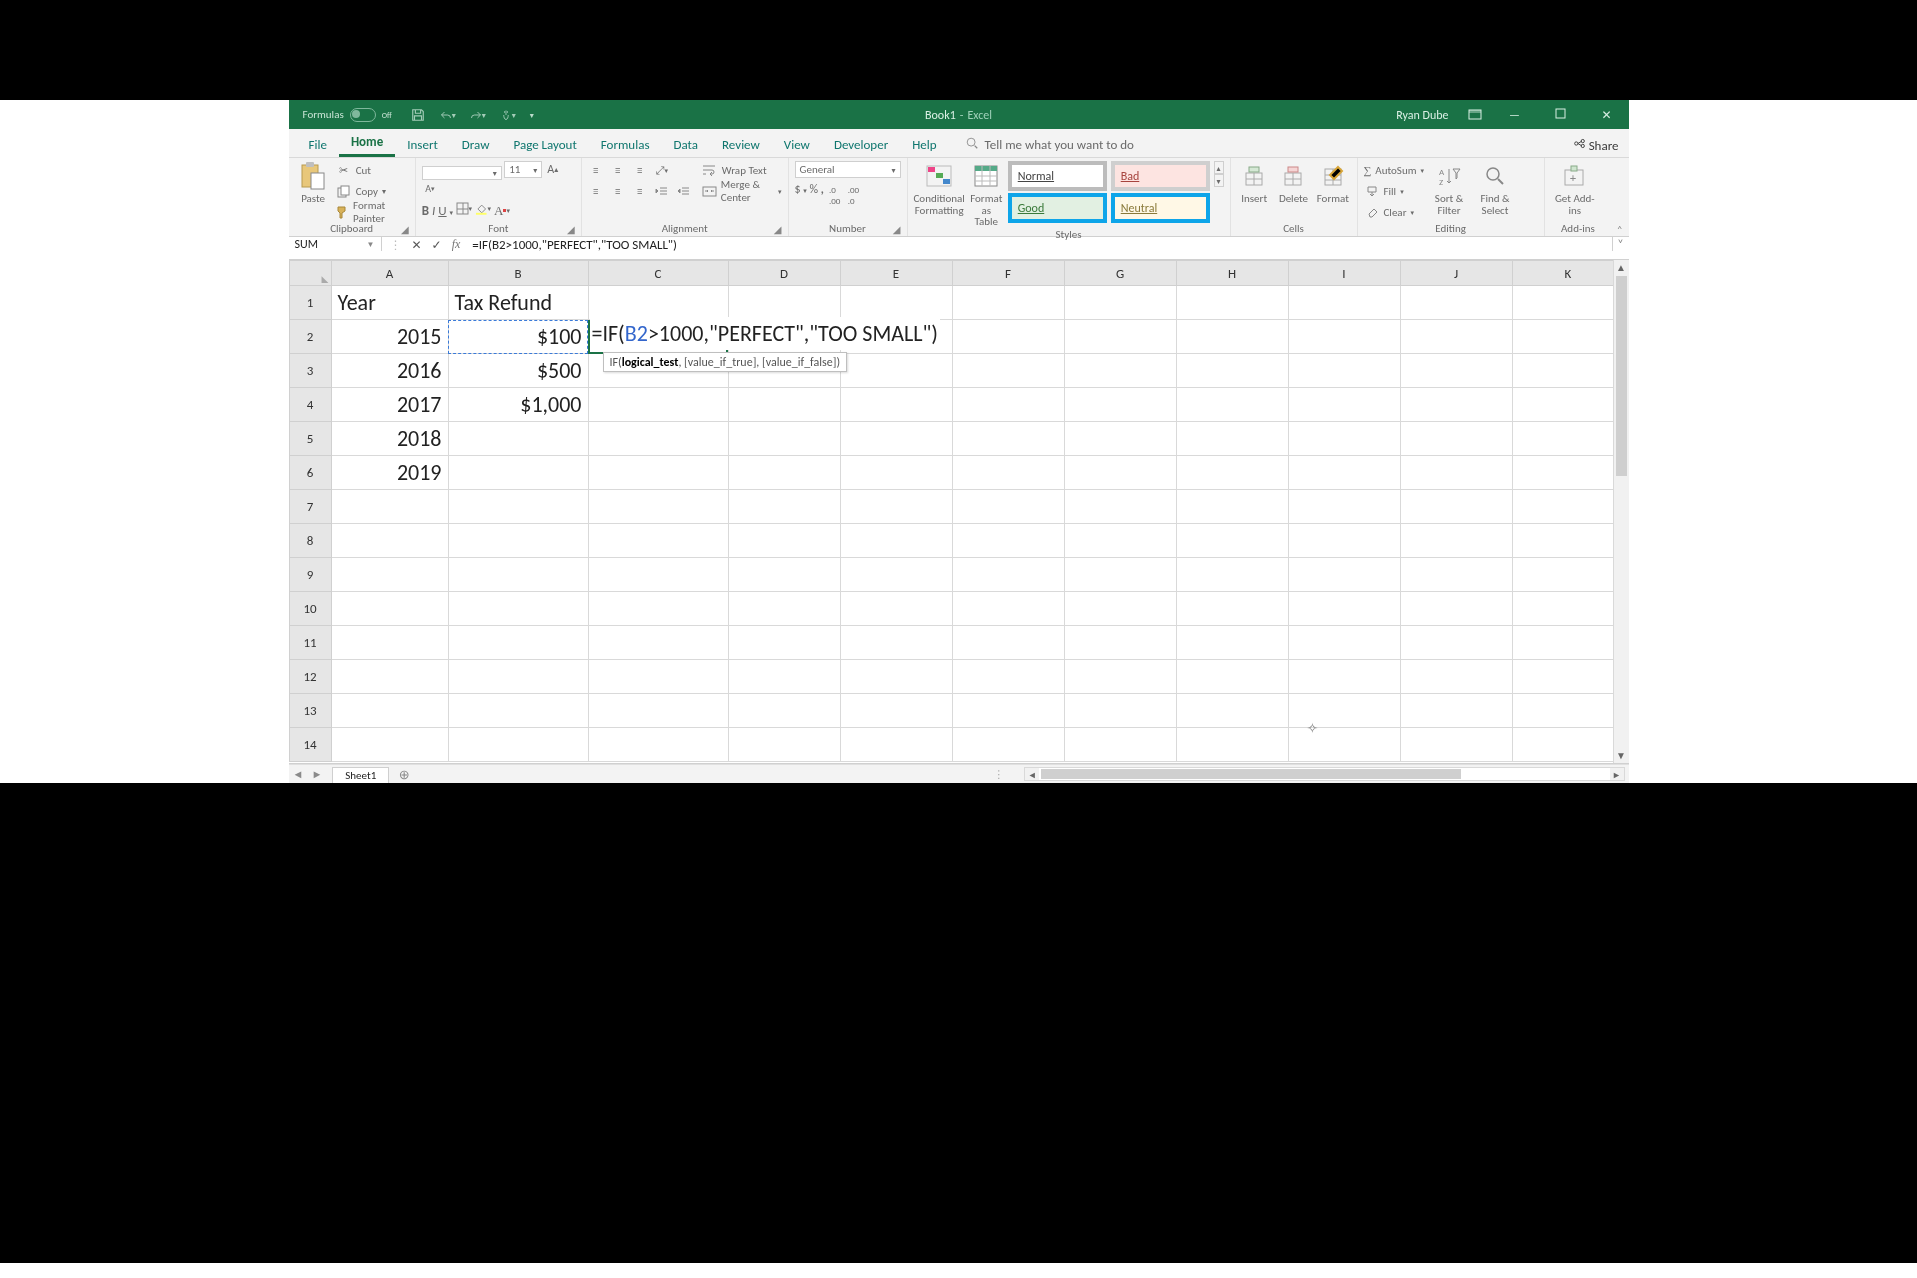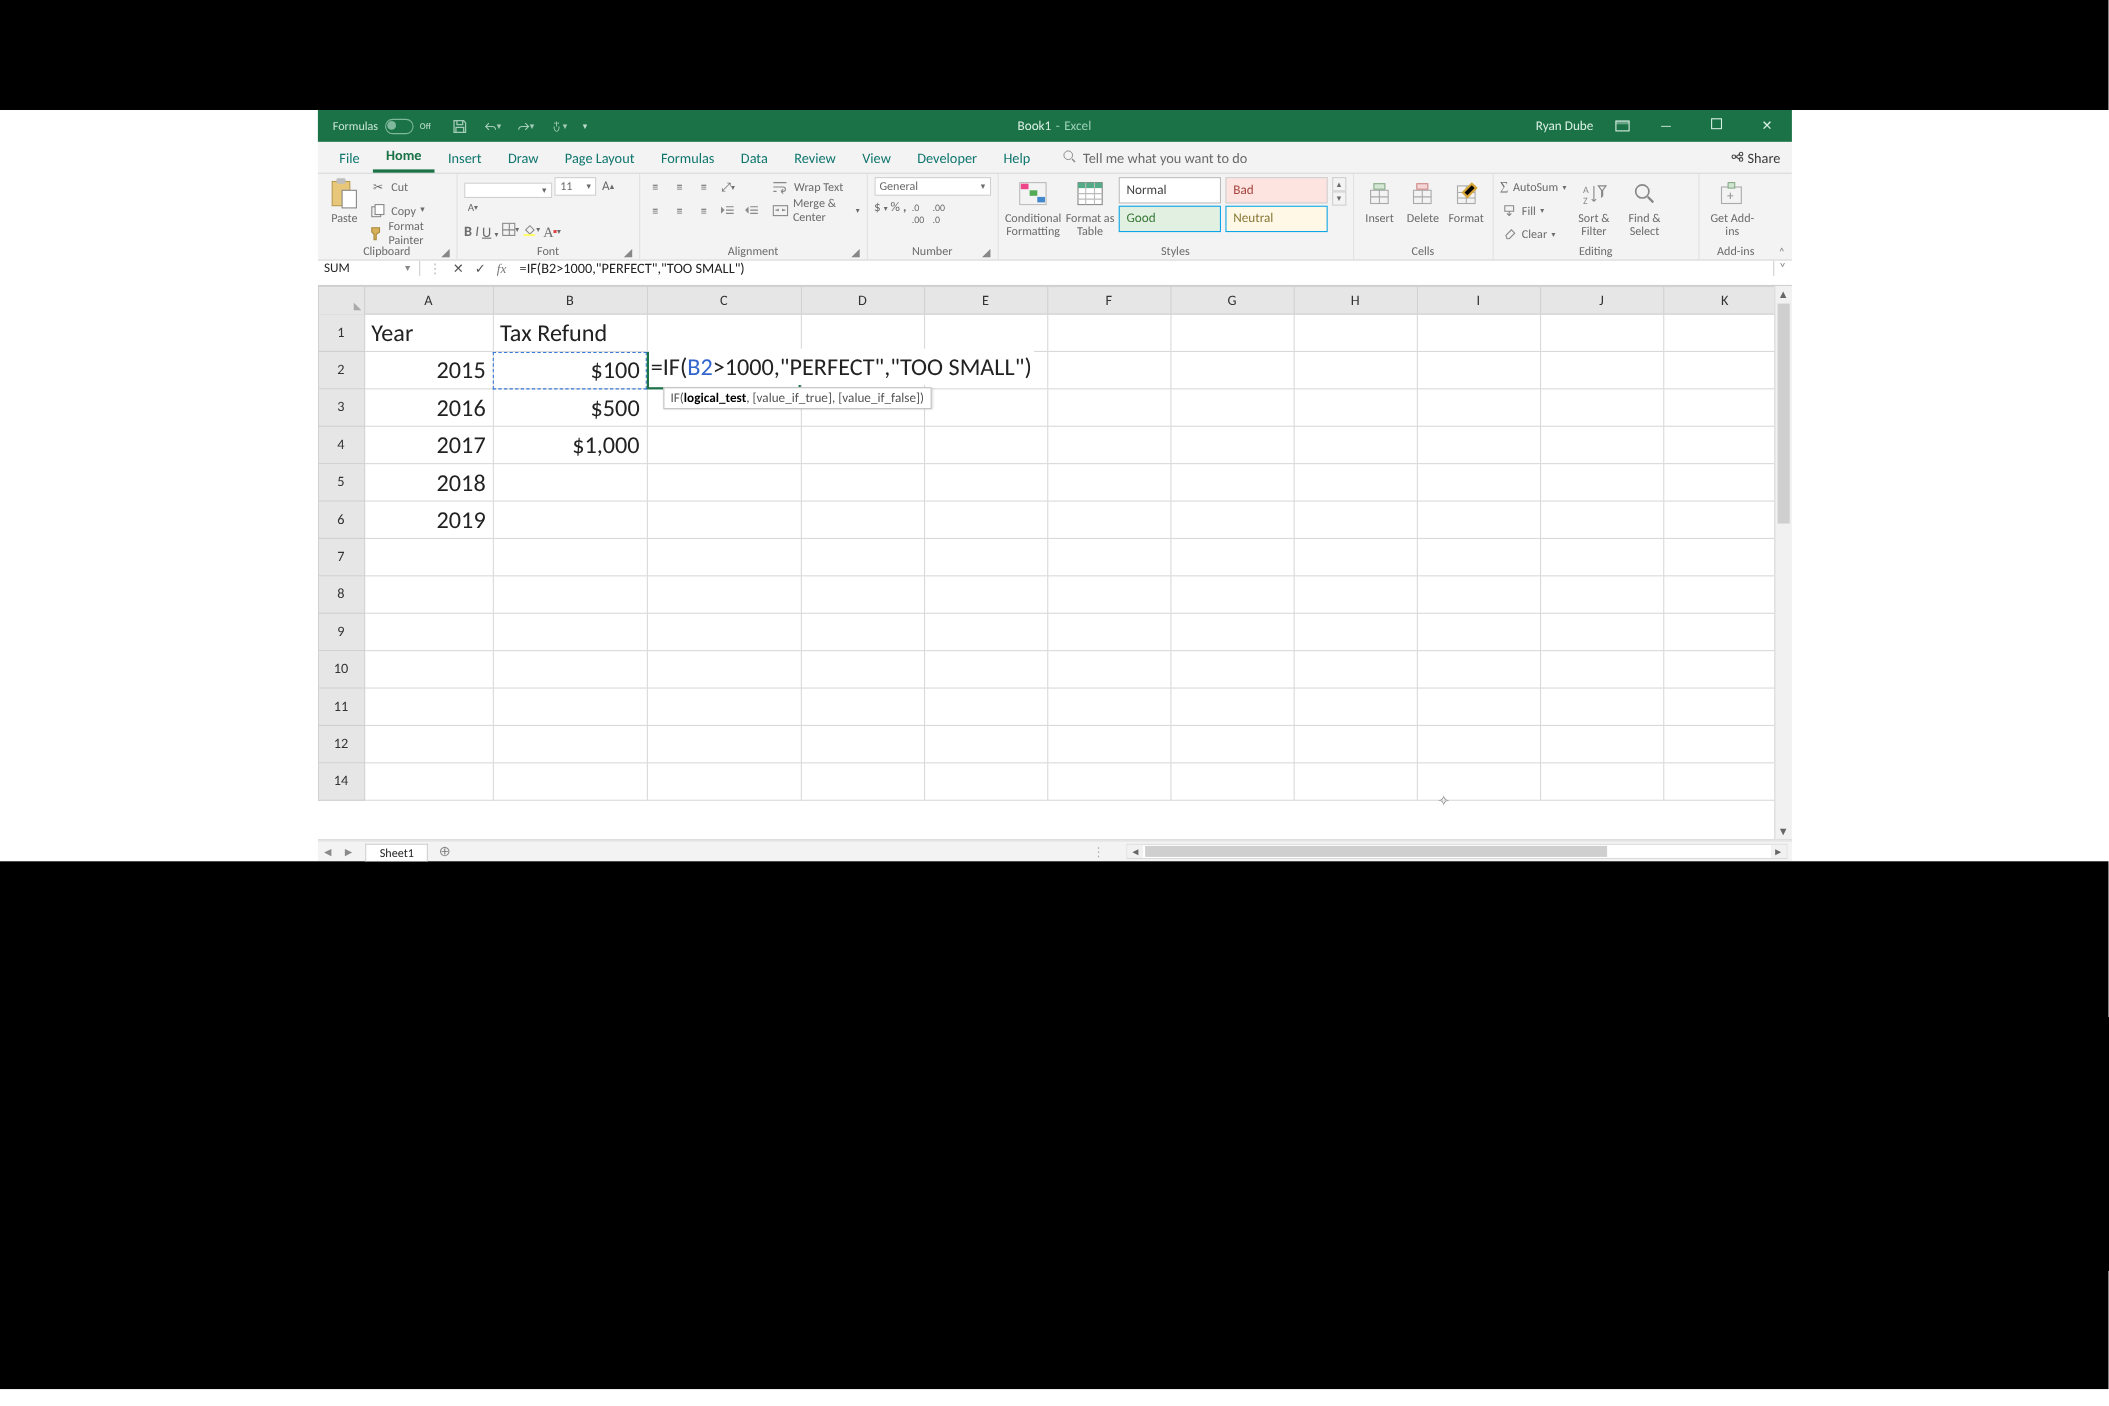--- a/index.html
+++ b/index.html
@@ -31,21 +31,21 @@
   .group .label{height:14px;text-align:center;font-size:11px;color:#6b6b6b;position:relative;}
   .group .dlaunch{position:absolute;right:0;bottom:0;font-size:10px;color:#888;}
   .bigbtn{display:flex;flex-direction:column;align-items:center;justify-content:center;width:44px;}
   .bigbtn .ico{width:30px;height:30px;display:flex;align-items:center;justify-content:center;}
   .bigbtn .cap{font-size:11px;text-align:center;line-height:1.05;margin-top:2px;}
   .stack{display:flex;flex-direction:column;gap:3px;}
   .stack .row{display:flex;align-items:center;gap:4px;font-size:11px;height:18px;}
   .graybox{border:1px solid #cfcfcf;background:#fff;font-size:11px;padding:1px 4px;display:inline-flex;align-items:center;}
   .smico{width:16px;height:16px;display:inline-flex;align-items:center;justify-content:center;}
   .styles{display:flex;gap:4px;}
-  .stylecell{width:85px;height:22px;border:1px solid #0ea5e9;display:flex;align-items:center;padding-left:6px;font-size:12px;color:#6a6a6a;}
+  .stylecell{width:85px;height:22px;border:4px solid #0ea5e9;display:flex;align-items:center;padding-left:6px;font-size:12px;color:#6a6a6a;text-decoration:underline;}
   .stylecell.norm{background:#fff;color:#444;border-color:#bcbcbc;}
   .stylecell.bad{background:#fde4e1;color:#a7443e;border-color:#cfcfcf;}
   .stylecell.good{background:#e2f0e2;color:#3a7a3a;}
   .stylecell.neutral{background:#fff8e6;color:#8a7a3a;}
   .spin{width:14px;display:flex;flex-direction:column;}
   .spin div{height:11px;border:1px solid #cfcfcf;font-size:8px;display:flex;align-items:center;justify-content:center;}
   .collapseRibbon{width:18px;display:flex;align-items:flex-end;justify-content:center;color:#888;}
   
   .fxbar{height:22px;border-bottom:1px solid #d0d0d0;display:flex;align-items:flex-start;background:#fff;font-size:12px;}
   .namebox{width:80px;border-right:1px solid #d0d0d0;display:flex;align-items:center;padding:0 6px;justify-content:space-between;}
@@ -674,20 +674,34 @@
               <td class="cell"></td>
               <td class="cell"></td>
               <td class="cell"></td>
               <td class="cell"></td>
               <td class="cell"></td>
               <td class="cell"></td>
               <td class="cell"></td>
               <td class="cell"></td>
             </tr>
     <tr>
+              <td class="rowhead">13</td>
+              <td class="cell"></td>
+              <td class="cell"></td>
+              <td class="cell"></td>
+              <td class="cell"></td>
+              <td class="cell"></td>
+              <td class="cell"></td>
+              <td class="cell"></td>
+              <td class="cell"></td>
+              <td class="cell"></td>
+              <td class="cell"></td>
+              <td class="cell"></td>
+            </tr>
+    <tr>
               <td class="rowhead">14</td>
               <td class="cell"></td>
               <td class="cell"></td>
               <td class="cell"></td>
               <td class="cell"></td>
               <td class="cell"></td>
               <td class="cell"></td>
               <td class="cell"></td>
               <td class="cell"></td>
               <td class="cell"></td>

